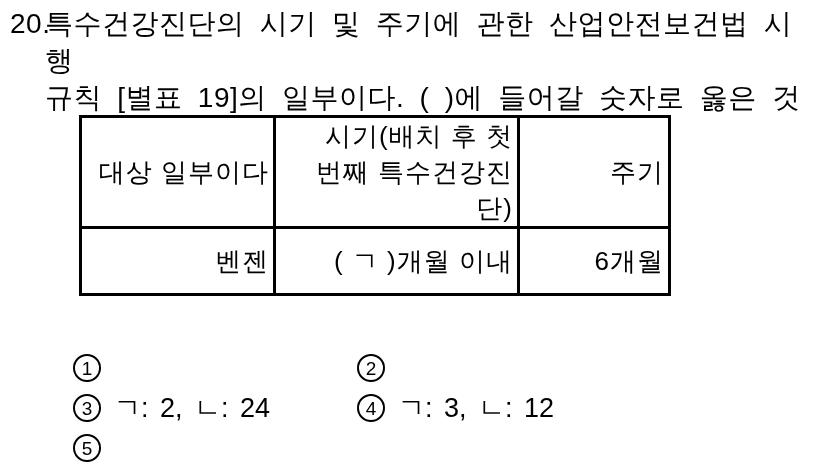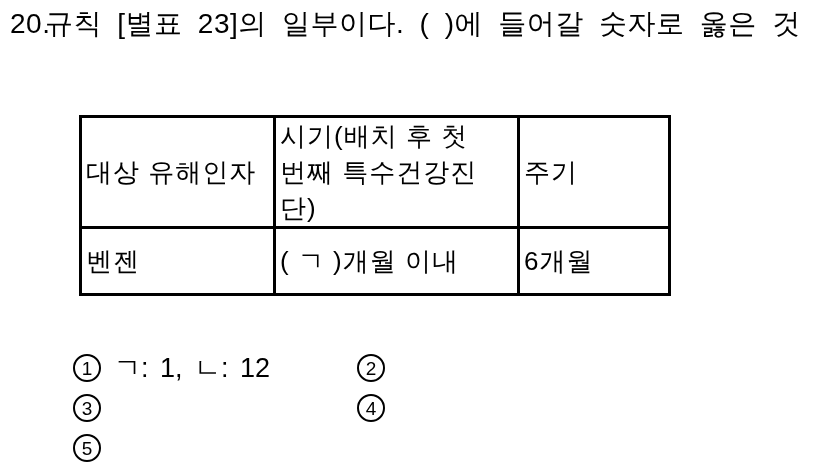--- a/index.html
+++ b/index.html
@@ -30,21 +30,21 @@
     position:absolute;
     top:115px; left:79px;
     border-collapse:collapse;
     table-layout:fixed;
     font-size:26px;
     letter-spacing:1px;
   }
   .exam-table th, .exam-table td {
     border:3px solid #000000;
     font-weight:normal;
-    text-align:left;
+    text-align:right;
     vertical-align:middle;
     padding:0 4px;
   }
   .exam-table col.c1 { width:194px; }
   .exam-table col.c2 { width:244px; }
   .exam-table col.c3 { width:151px; }
   .exam-table tr.head-row  { height:88px; }
   .exam-table tr.data-row  { height:67px;padding-left:32px; }
   .multiline { white-space:pre-line; line-height:36px; }
 
@@ -75,55 +75,57 @@
     line-height:1;
   }
   .choice-5 { grid-column:1; }
 </style>
 </head>
 <body>
 
 <div class="question">
   <span class="q-number">20.</span>
   <div class="q-text">
-    <div>규칙 [별표 23]의 일부이다. ( )에 들어갈 숫자로 옳은 것</div>
+    <div>특수건강진단의 시기 및 주기에 관한 산업안전보건법 시행</div>
+    <div>규칙 [별표 19]의 일부이다. ( )에 들어갈 숫자로 옳은 것</div>
   </div>
 </div>
 
 <table class="exam-table">
   <colgroup>
       <col class="c1">
       <col class="c2">
       <col class="c3">
     </colgroup>
   <tbody>
     <tr class="head-row">
-      <th>대상 유해인자</th>
+      <th>대상 일부이다</th>
       <th class="multiline">시기(배치 후 첫
 번째 특수건강진단)</th>
       <th>주기</th>
     </tr>
     <tr class="data-row">
       <td>벤젠</td>
       <td>( ㄱ )개월 이내</td>
       <td>6개월</td>
     </tr>
   </tbody>
 </table>
 
 <div class="choices">
   <div class="choice choice-1">
     <span class="circle">1</span>
-    <span>ㄱ: 1, ㄴ: 12</span>
   </div>
   <div class="choice choice-2">
     <span class="circle">2</span>
   </div>
   <div class="choice choice-3">
     <span class="circle">3</span>
+    <span>ㄱ: 2, ㄴ: 24</span>
   </div>
   <div class="choice choice-4">
     <span class="circle">4</span>
+    <span>ㄱ: 3, ㄴ: 12</span>
   </div>
   <div class="choice choice-5">
     <span class="circle">5</span>
   </div>
 </div>
 
 </body></html>

